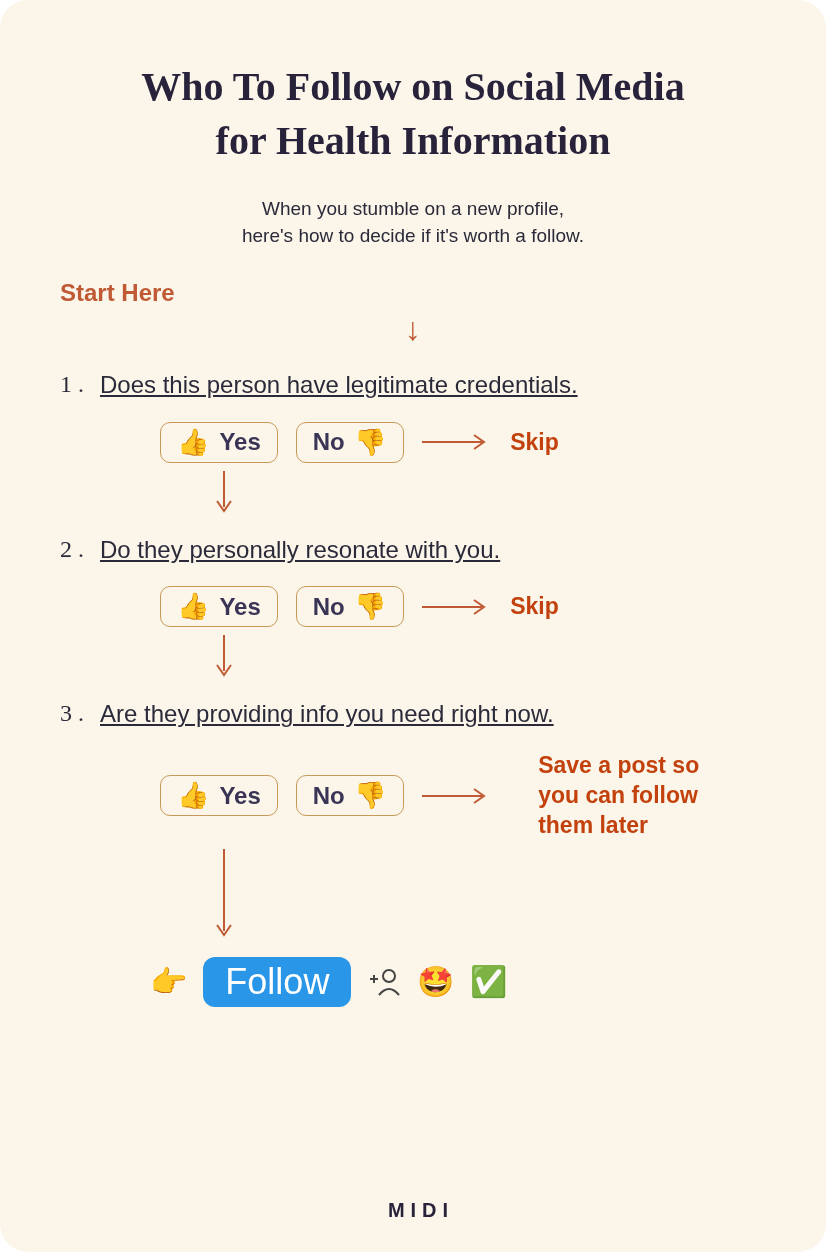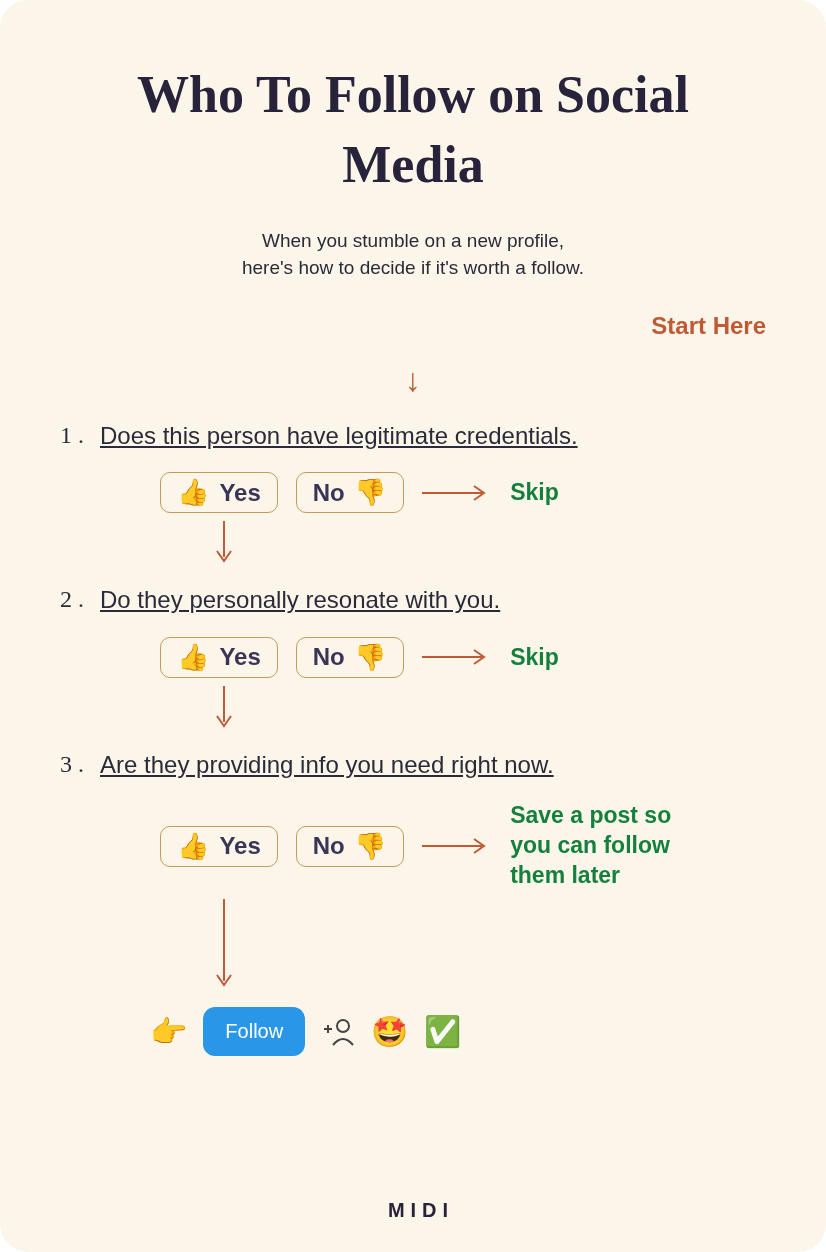--- a/index.html
+++ b/index.html
@@ -13,42 +13,42 @@
   .card {
     width: 826px;
     height: 1252px;
     background: #fbf6e9;
     border-radius: 28px;
     padding: 60px 60px 30px 60px;
     color: #28233b;
     position: relative;
   }
   .title {
-    font-size: 52px;
+    font-size: 40px;
     font-weight: 700;
     text-align: center;
     line-height: 1.35;
     font-family: Georgia, serif;
     margin-bottom: 28px;
   }
   .subtitle {
     font-size: 19px;
     text-align: center;
     line-height: 1.4;
     font-family: -apple-system, BlinkMacSystemFont, 'Segoe UI', sans-serif;
     margin-bottom: 30px;
     color: #2a2a3a;
   }
   .start-here {
-    text-align: right;
+    text-align: left;
     font-size: 24px;
     font-weight: 700;
     color: #c05a35;
     font-family: -apple-system, BlinkMacSystemFont, 'Segoe UI', sans-serif;
-    margin-bottom: 22px;
+    margin-bottom: 4px;
   }
   .down-arrow-start {
     text-align: center;
     font-size: 32px;
     color: #c05a35;
     margin-bottom: 20px;
     font-family: serif;
   }
   .step {
     margin-bottom: 10px;
@@ -92,46 +92,47 @@
     color: #c05a35;
     font-size: 30px;
     display: inline-flex;
     align-items: center;
   }
   .right-arrow svg { width: 70px; height: 20px; }
   .result-label {
     font-size: 23px;
     font-weight: 700;
     font-family: -apple-system, BlinkMacSystemFont, 'Segoe UI', sans-serif;
-    color: #15803d;
+    color: #c2410c;
   }
   .result-wide {
     max-width: 200px;
     line-height: 1.3;
+    margin-left: 28px;
   }
   .down-from-yes {
     margin-left: 154px;
     margin-top: 8px;
     margin-bottom: 14px;
   }
   .down-from-yes svg { width: 20px; height: 44px; }
   .down-from-yes-long svg { width: 20px; height: 90px; }
   .follow-row {
     display: flex;
     align-items: center;
     gap: 16px;
     margin-left: 90px;
     margin-top: 8px;
   }
   .follow-button {
     background: #2a96e8;
     color: #fff;
-    font-size: 20px;
+    font-size: 36px;
     font-weight: 500;
-    padding: 13px 22px;
+    padding: 4px 22px;
     border-radius: 12px;
     font-family: -apple-system, BlinkMacSystemFont, 'Segoe UI', sans-serif;
   }
   .emoji { font-size: 26px; }
   .emoji-lg { font-size: 30px; }
   .add-person {
     font-size: 30px;
     color: #5a5a5a;
     display: inline-flex;
     align-items: center;
@@ -149,20 +150,21 @@
     color: #28233b;
   }
 </style>
 </head>
 <body>
 
 <div class="card">
 
   <h1 class="title">
     <span>Who To Follow on Social Media</span><br>
+    <span>for Health Information</span>
   </h1>
 
   <p class="subtitle">
     <span>When you stumble on a new profile,</span><br>
     <span>here's how to decide if it's worth a follow.</span>
   </p>
 
   <div class="start-here">Start Here</div>
   <div class="down-arrow-start">↓</div>
 

